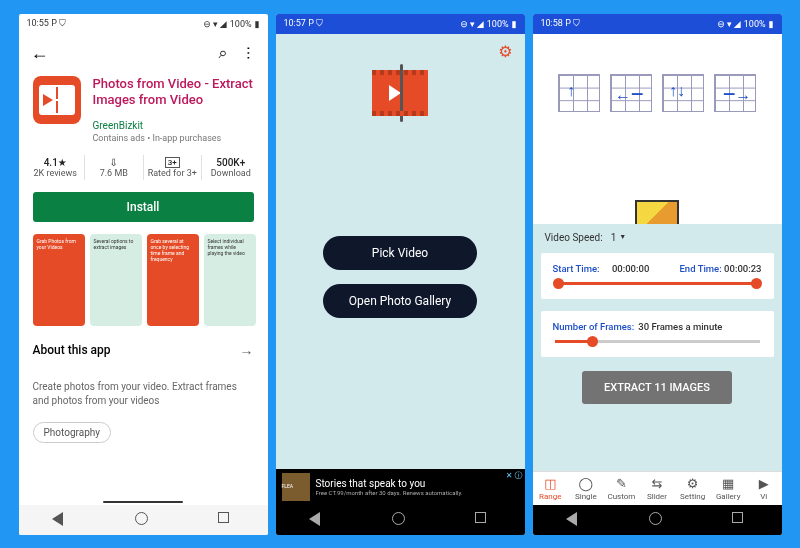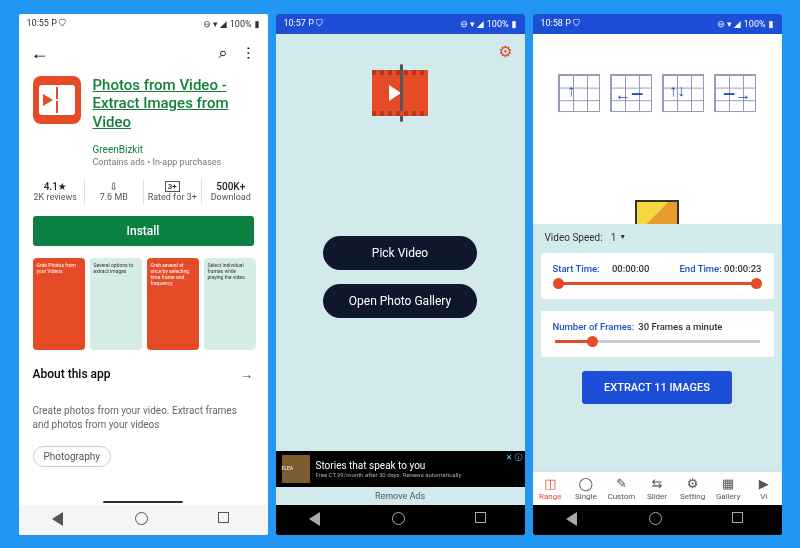--- a/index.html
+++ b/index.html
@@ -24,21 +24,21 @@
   .ps-back{font-size:18px;}
   .ps-spacer{flex:1;}
   .ps-search{font-size:16px;}
   .ps-more{font-size:14px;letter-spacing:0;transform:rotate(90deg);}
   .ps-hero{display:flex;padding:4px 14px 6px;gap:12px;}
   .ps-icon{width:48px;height:48px;background:#e54b27;border-radius:8px;display:flex;align-items:center;justify-content:center;flex-shrink:0;}
   .ps-icon-inner{width:36px;height:30px;background:#fff;border-radius:3px;display:flex;align-items:center;}
   .ps-icon-play{margin-left:4px;width:0;height:0;border-left:10px solid #e54b27;border-top:6px solid transparent;border-bottom:6px solid transparent;}
   .ps-icon-bars{display:flex;flex-direction:column;gap:2px;margin-left:3px;}
   .ps-icon-bars div{width:2px;height:12px;background:#e54b27;}
-  .ps-title{font-size:15px;font-weight:500;line-height:1.25;color:#15803d;text-decoration:underline;}
+  .ps-title{font-size:13px;font-weight:500;line-height:1.25;color:#be185d;}
   .ps-dev{color:#0b8043;font-size:10px;margin-top:12px;}
   .ps-sub{color:#777;font-size:9px;margin-top:2px;}
   .ps-stats{display:flex;padding:6px 8px;border-top:0;}
   .ps-stat{flex:1;text-align:center;font-size:9px;color:#555;border-right:1px solid #e0e0e0;padding:2px 0;}
   .ps-stat:last-child{border-right:0;}
   .ps-stat .top{font-weight:500;font-size:10px;color:#222;}
   .ps-install{margin:6px 14px;background:#0b8043;color:#fff;text-align:center;padding:8px;border-radius:3px;font-size:12px;font-weight:500;}
   .ps-shots{display:flex;gap:5px;padding:6px 14px;overflow:hidden;}
   .ps-shot{width:52px;height:92px;border-radius:4px;flex-shrink:0;display:flex;flex-direction:column;font-size:5px;padding:4px;color:#fff;}
   .s1{background:#e54b27;}
@@ -86,21 +86,21 @@
   .p3-cube{position:absolute;bottom:-4px;display:flex;align-items:center;}
   .p3-cube-sq{width:44px;height:28px;background:linear-gradient(135deg,#f5d742 50%,#e89b2e 50%);border:2px solid #333;}
   .p3-speed{padding:8px 12px 4px;font-size:10px;color:#333;display:flex;align-items:center;gap:8px;}
   .p3-speed-val{display:flex;align-items:center;gap:3px;}
   .p3-caret{font-size:7px;}
   .p3-card{background:#fff;margin:6px 8px;padding:10px 12px;border-radius:2px;font-size:10px;}
   .p3-row{display:flex;justify-content:space-between;color:#1e4fc7;font-weight:500;font-size:9.5px;margin-bottom:8px;}
   .p3-slider{height:3px;background:#e54b27;position:relative;margin:4px 2px;}
   .p3-slider-gray{height:3px;background:#ccc;position:relative;margin:4px 2px;}
   .p3-thumb{width:11px;height:11px;background:#e54b27;border-radius:50%;position:absolute;top:-4px;}
-  .p3-extract{background:#1d4ed8;color:#fff;text-align:center;padding:10px;font-size:11px;font-weight:500;margin:8px auto;width:150px;border-radius:3px;}
+  .p3-extract{background:#737373;color:#fff;text-align:center;padding:10px;font-size:11px;font-weight:500;margin:8px auto;width:150px;border-radius:3px;}
   .p3-tabs{display:flex;background:#fff;border-top:1px solid #ddd;padding:4px 0;}
   .p3-tab{flex:1;text-align:center;font-size:8px;color:#555;min-width:0;}
   .p3-tab.active{color:#e54b27;}
   .p3-tab-icon{font-size:13px;display:block;margin-bottom:1px;}
 </style>
 </head>
 <body>
 
 <div class="stage">
 
@@ -207,21 +207,20 @@
     </div>
     <div class="p2-adwrap">
       <div class="p2-ad">
         <div class="p2-ad-img"><span style="font-size:5px;color:#fff;">FLEA</span></div>
         <div>
           <div class="p2-ad-text">Stories that speak to you</div>
           <div class="p2-ad-sub">Free CT.99/month after 30 days. Renews automatically.</div>
         </div>
         <div class="p2-ad-x">✕ ⓘ</div>
       </div>
-      <div class="p2-removeads">Remove Ads</div>
     </div>
   </div>
   <div class="navbar dark">
     <div class="navbtn">
           <div class="tri"></div>
         </div>
     <div class="navbtn">
           <div class="circ"></div>
         </div>
     <div class="navbtn">

